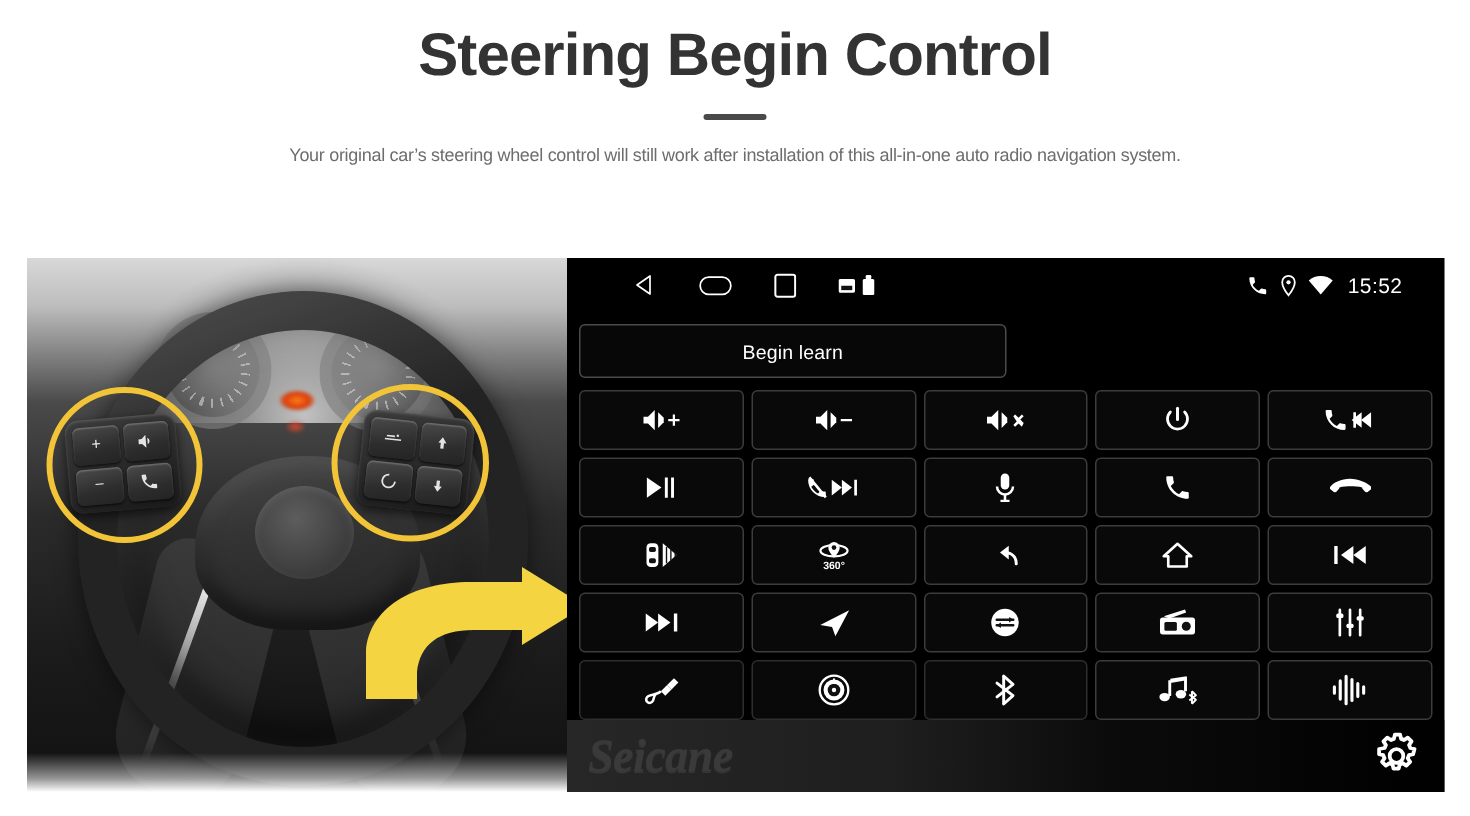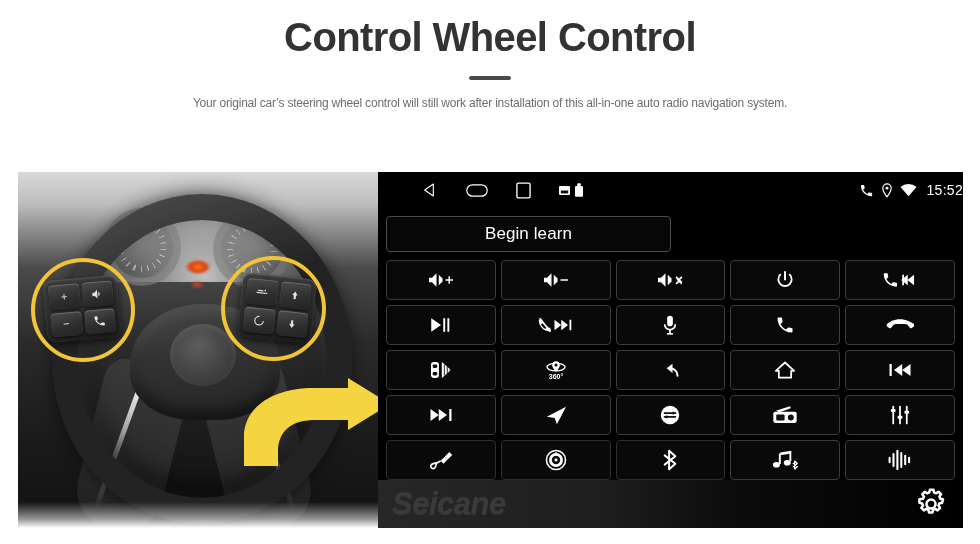--- a/index.html
+++ b/index.html
@@ -205,37 +205,37 @@
     background: #000000;
     flex: 0 0 585px;
     overflow: hidden;
   }
 
   .statusbar {
     position: relative;
     height: 36px;
     display: flex;
     align-items: center;
-    padding: 0 0 0 44px;
+    padding: 0 28px 0 44px;
     color: #ffffff;
   }
   .sb-left { display: flex; align-items: center; gap: 28px; }
   .sb-right { margin-left: auto; display: flex; align-items: center; gap: 7px; }
   .sb-left svg, .sb-right svg { display: block; fill: #ffffff; }
   .sb-sys { display: flex; align-items: center; gap: 5px; }
   .clock { font-size: 14px; color: #ffffff; letter-spacing: .3px; margin-left: 2px; }
 
   .begin-learn {
     position: absolute; left: 8px; top: 44px;
     width: 285px; height: 36px;
     background: #070707;
     border: 1px solid #4b4b4b;
     border-radius: 4px;
     color: #ffffff;
-    font-size: 17px;
+    font-size: 13px;
     display: flex; align-items: center; justify-content: center;
     letter-spacing: .1px;
   }
 
   .grid {
     position: absolute; left: 8px; top: 88px;
     width: 569px;
     display: grid;
     grid-template-columns: repeat(5, 1fr);
     grid-auto-rows: 40px;
@@ -250,41 +250,41 @@
   }
   .cell svg { display: block; fill: #ffffff; }
   .cell.dim { border-color: #2e2e2e; }
 
   .brandbar {
     position: absolute; left: 0; bottom: 0; width: 585px; height: 48px;
     background: linear-gradient(90deg, #272727 0%, #1e1e1e 38%, #0b0b0b 62%, #000 100%);
   }
   .brand {
     position: absolute; left: 14px; bottom: 6px;
-    font-family: Liberation Sans, sans-serif;
+    font-family: Liberation Serif, serif;
     font-style: italic; font-weight: bold;
     font-size: 31px;
     letter-spacing: -0.5px;
     color: #3a3a3a;
     text-shadow: 0 1px 0 rgba(255,255,255,.08);
   }
   .gear-btn {
     position: absolute; right: 14px; bottom: 6px;
     width: 36px; height: 36px;
     display: flex; align-items: center; justify-content: center;
   }
   .gear-btn svg { width: 32px; height: 32px; fill: #ffffff; }
 </style>
 </head>
 <body>
 
 <div class="page">
 
   <div class="header">
-    <div class="page-title">Control Wheel Control</div>
+    <div class="page-title">Steering Begin Control</div>
     <div class="title-rule"></div>
     <div class="subtitle">Your original car’s steering wheel control will still work after installation of this all-in-one auto radio navigation system.</div>
   </div>
 
   <div class="content">
 
     <div class="photo">
       <div class="ph-bg"></div>
       <div class="ph-dashlight"></div>
 

